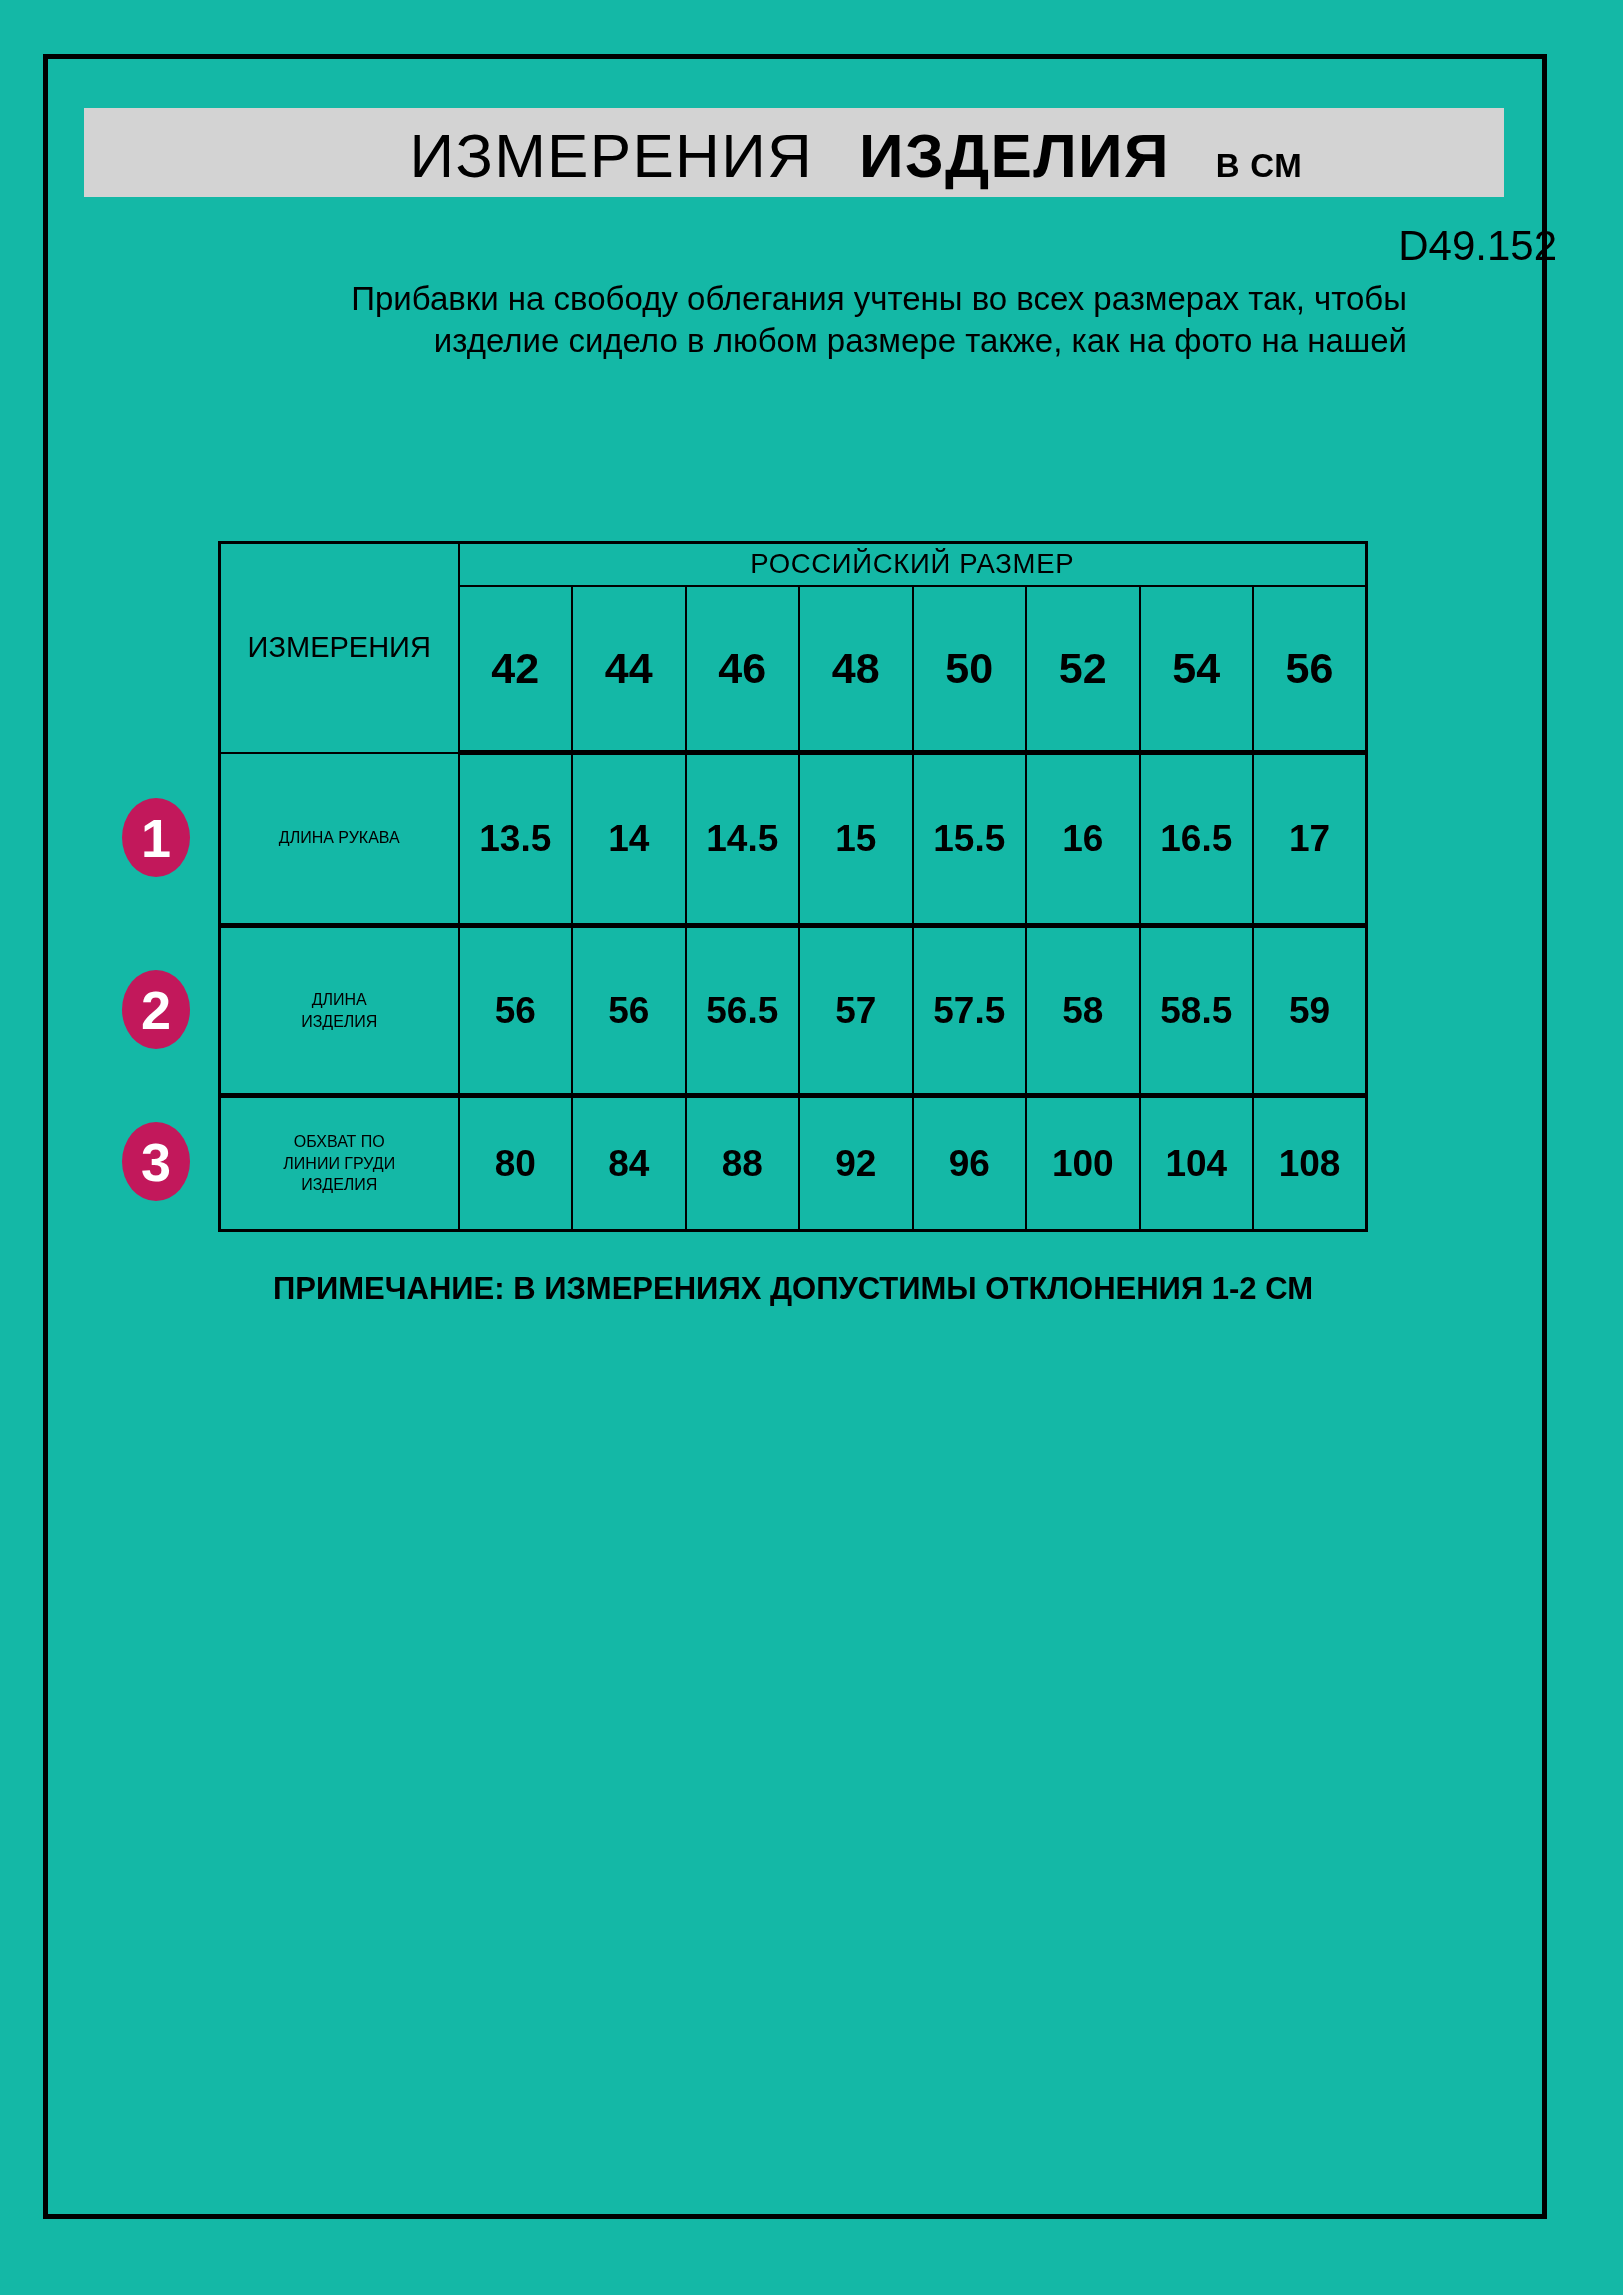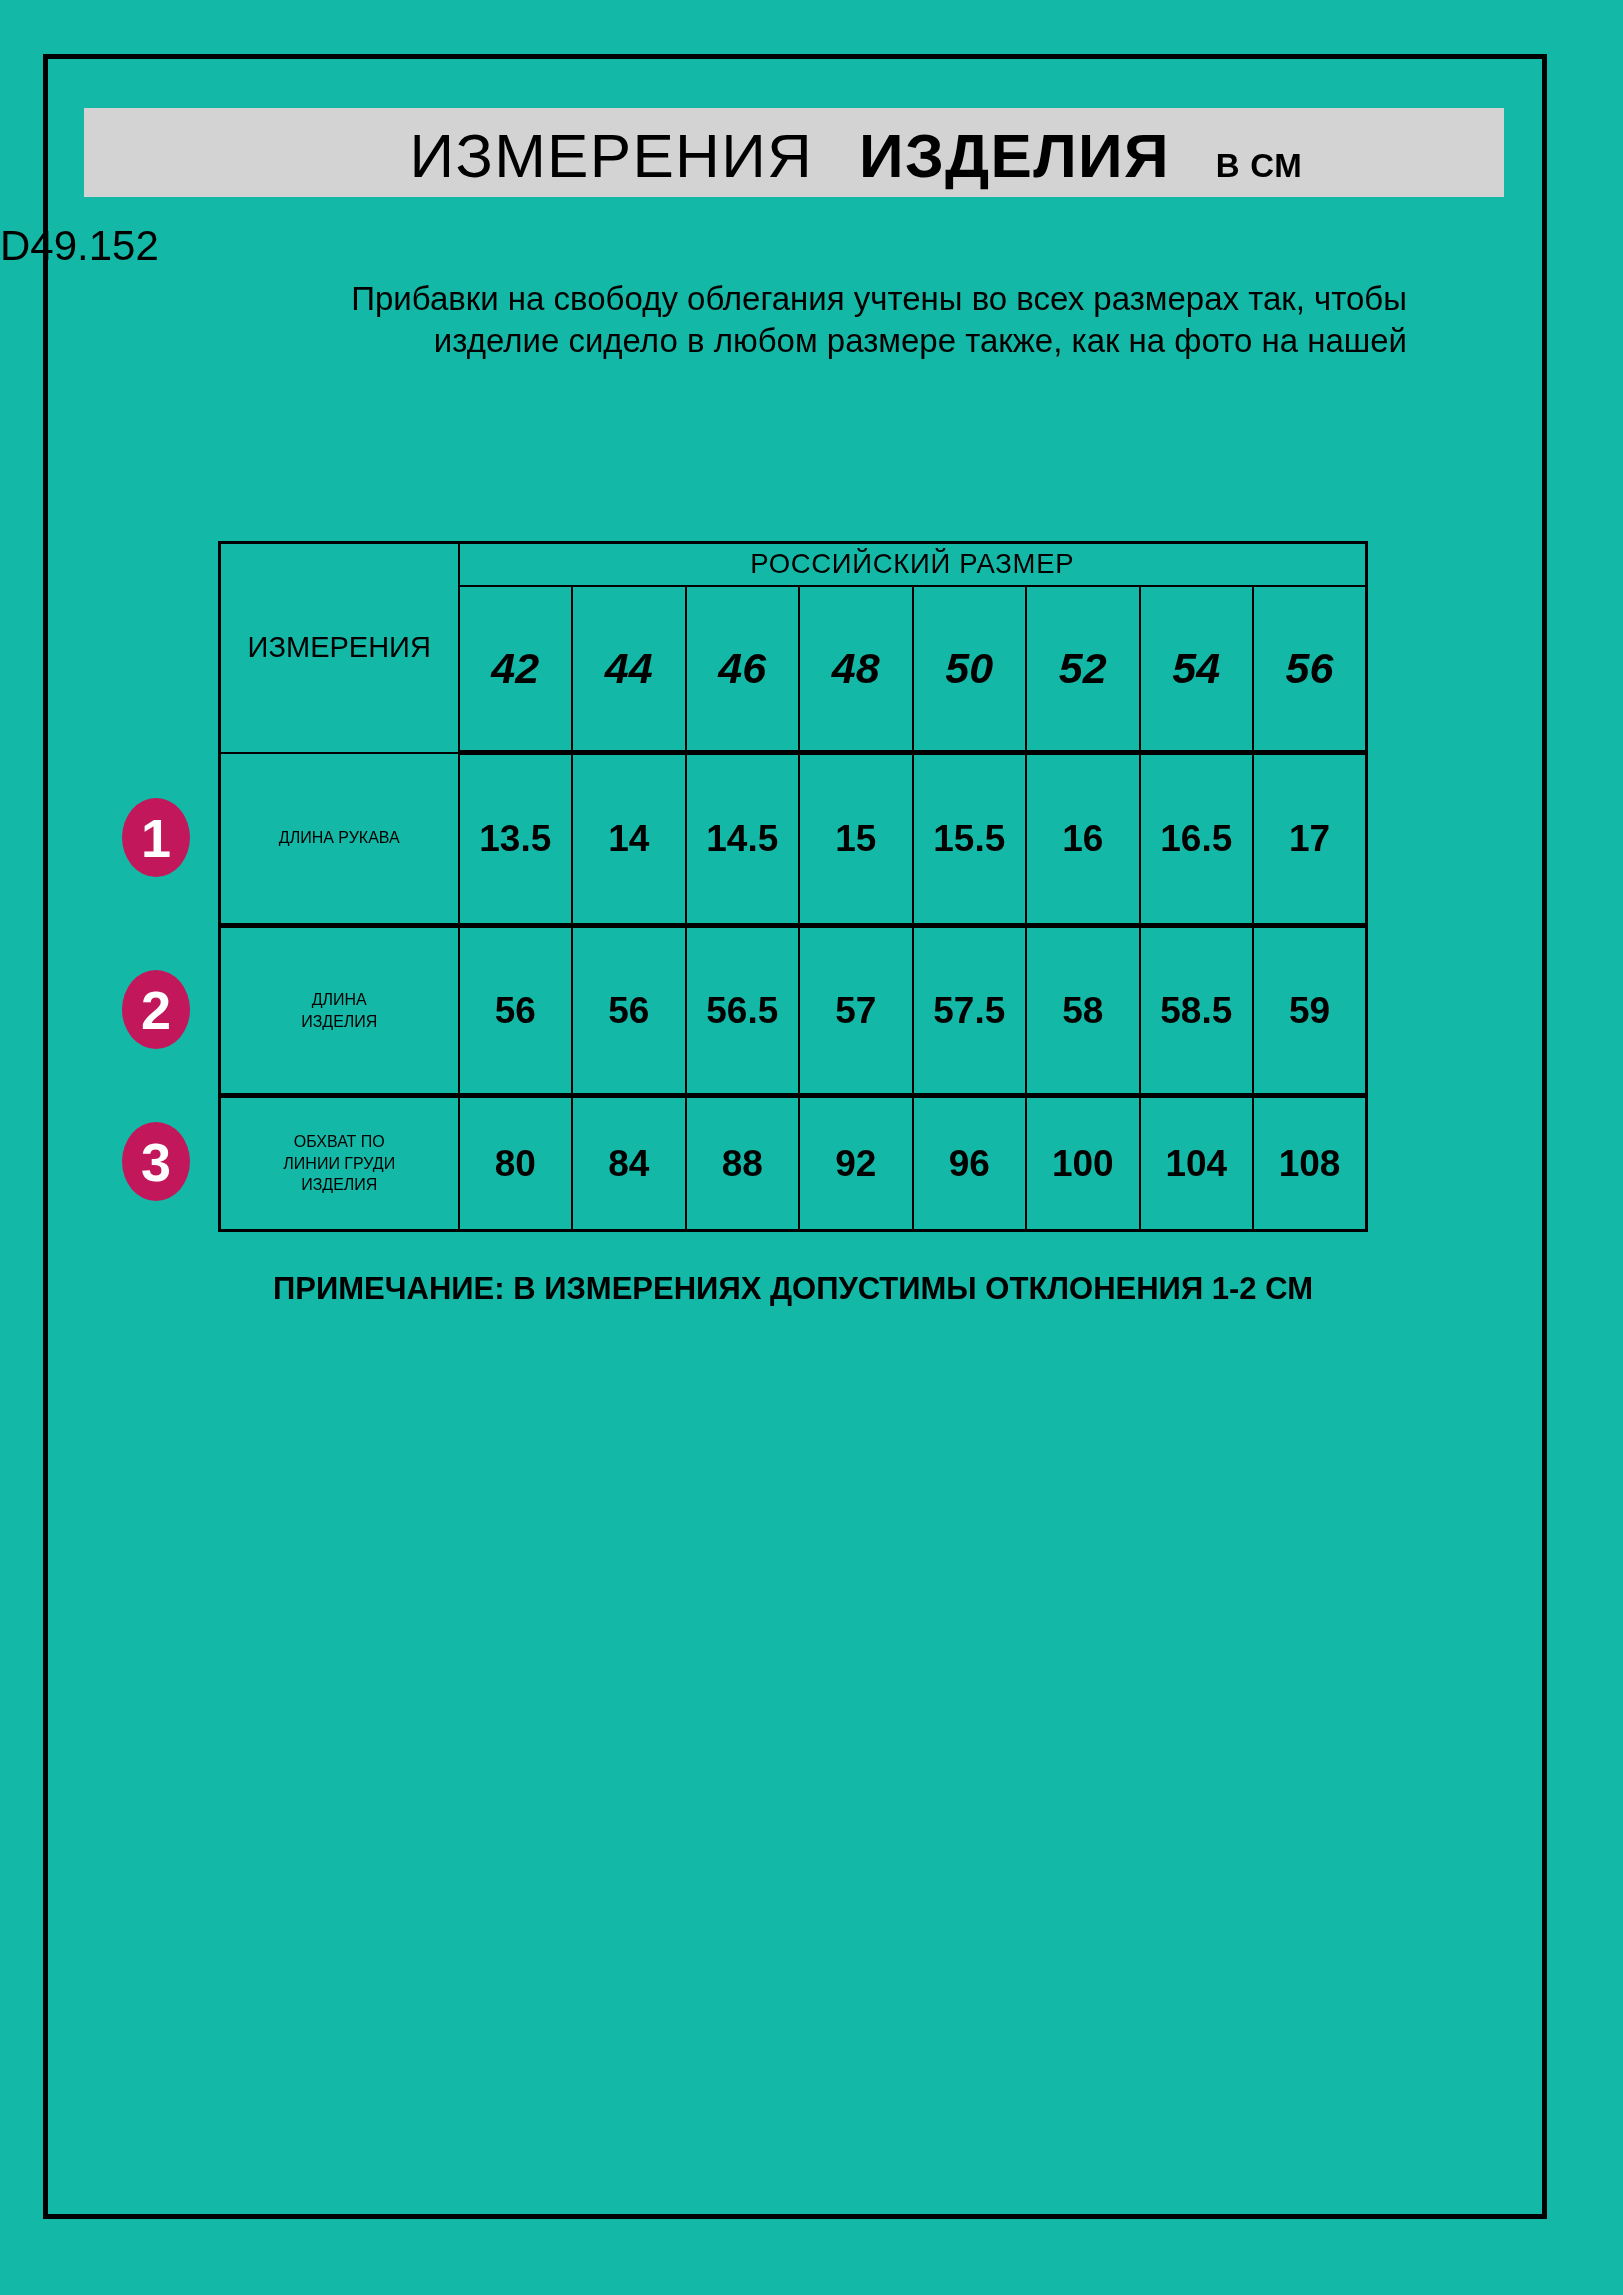--- a/index.html
+++ b/index.html
@@ -38,21 +38,21 @@
     transform: translateX(62px);
   }
   .title-main { font-size: 62px; font-weight: 400; letter-spacing: 1.3px; }
   .title-bold { font-size: 62px; font-weight: 700; letter-spacing: 1.3px; }
   .title-unit { font-size: 33px; font-weight: 600; letter-spacing: 0.7px; }
 
   .model-code {
     position: absolute;
     left: 0; top: 222px;
     width: 1557px;
-    text-align: left;
+    text-align: right;
     font-size: 42px;
     font-weight: 400;
   }
 
   .subtitle {
     position: absolute;
     left: 190px; top: 278px;
     width: 1217px;
     text-align: right;
     font-size: 33px;
@@ -68,21 +68,21 @@
     table-layout: fixed;
     border: 3.3px solid #000;
   }
   .size-table td {
     border: 2.6px solid #000;
     text-align: center;
     vertical-align: middle;
     overflow: hidden;
   }
   .col-label { width: 239px; }
-  .col-size  { width: 114px; font-style: italic; }
+  .col-size  { width: 114px; }
 
   .row-group    { height: 43px; }
   .row-sizes    { height: 167px; }
   .row-data-1   { height: 173px; }
   .row-data-2   { height: 170px; }
   .row-data-3   { height: 135px; }
 
   .thick-bottom td { border-bottom-width: 5.9px; }
 
   .corner-cell   { font-size: 29px; font-weight: 400; letter-spacing: 0px; }

